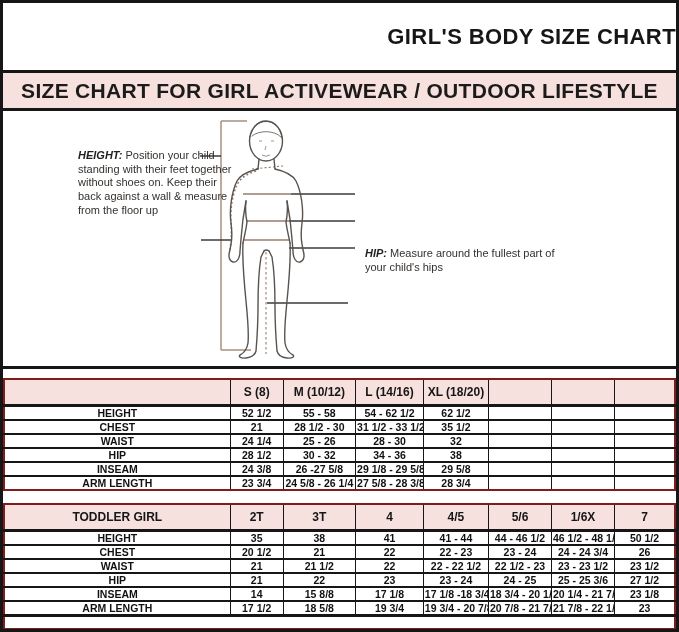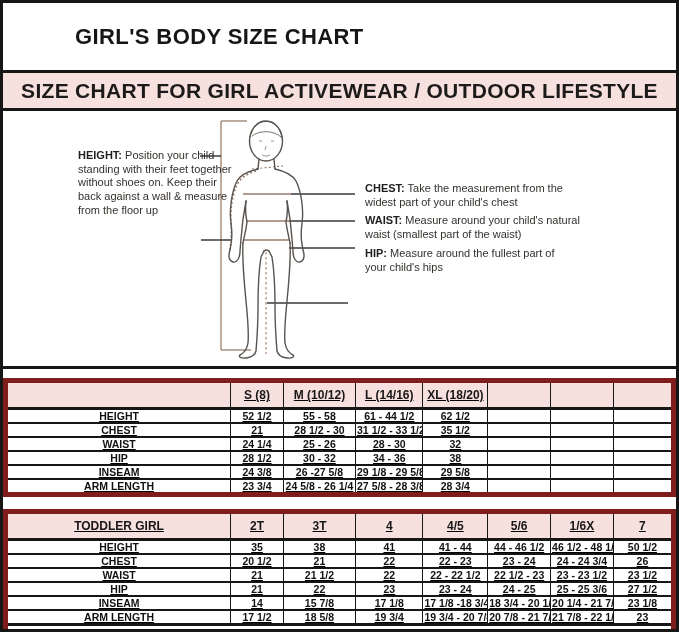--- a/index.html
+++ b/index.html
@@ -5,44 +5,44 @@
   html,body{margin:0;padding:0;background:#ffffff;}
   .page{
     width:679px;height:632px;box-sizing:border-box;position:relative;
     border:3px solid #161616;background:#ffffff;overflow:hidden;
     font-family:"Liberation Sans",sans-serif;
     display:flex;flex-direction:column;
   }
   
   .title-bar{
     height:70px;flex:0 0 70px;box-sizing:border-box;border-bottom:3px solid #161616;
-    display:flex;align-items:center;justify-content:flex-start;padding-left:72px;
+    display:flex;align-items:center;justify-content:flex-end;padding-left:72px;
   }
   .page-title{margin:0;font-size:22px;font-weight:bold;color:#161616;letter-spacing:.4px;white-space:nowrap;}
   
   .banner{
     height:38px;flex:0 0 38px;box-sizing:border-box;background:#f6e1de;
     border-bottom:3px solid #161616;display:flex;align-items:center;justify-content:center;
   }
   .banner-text{font-size:21px;font-weight:bold;color:#1c1b1a;letter-spacing:.3px;white-space:nowrap;text-align:right;}
   
   .diagram{position:relative;height:258px;flex:0 0 258px;box-sizing:border-box;border-bottom:3px solid #161616;background:#fff;}
   .diagram svg{position:absolute;left:0;top:0;display:block;}
   .ann{position:absolute;font-size:11px;line-height:1.24;color:#34302c;}
-  .ann b{color:#211f1d;}
+  .ann b{color:#211f1d;font-style:italic;}
   .ann-height{left:75px;top:38px;width:154px;}
   .ann-arm{left:75px;top:123px;width:142px;}
   .ann-chest{left:362px;top:71px;width:208px;}
   .ann-waist{left:362px;top:103px;width:218px;}
   .ann-hip{left:362px;top:136px;width:200px;}
   .ann-inseam{left:352px;top:184px;width:218px;}
   
   .tables{flex:1;padding-top:9px;display:flex;flex-direction:column;}
   .table-gap{height:12px;flex:0 0 12px;}
-  table.size{width:100%;border-collapse:collapse;table-layout:fixed;border:5px solid #7f1d1d;text-decoration:underline;}
+  table.size{width:100%;border-collapse:collapse;table-layout:fixed;border:2px solid #7f1d1d;}
   table.size th{
     background:#f6e1de;font-size:12px;font-weight:bold;color:#161616;
     height:24px;padding:0 1px;border:1px solid #161616;border-bottom:3px solid #161616;
     text-align:center;overflow:hidden;white-space:nowrap;
   }
   table.size td{
     font-size:10.5px;font-weight:bold;color:#111111;text-align:center;
     height:12px;padding:0 1px;border:1px solid #161616;border-top-width:2px;
     overflow:hidden;white-space:nowrap;
   }
@@ -99,28 +99,20 @@
       <g stroke="#938b83" stroke-width="0.9" fill="none">
         <path d="M256,30 H259 M268,30 H271"></path>
         <path d="M263,35 L262,39 M259,44 Q263,46.5 267,44"></path>
       </g>
     </svg>
 
     <div class="ann ann-height">
       <b>HEIGHT:</b>
       <span>Position your child standing with their feet together without shoes on. Keep their back against a wall &amp; measure from the floor up</span>
     </div>
-    <div class="ann ann-chest">
-      <b>CHEST:</b>
-      <span>Take the measurement from the widest part of your child's chest</span>
-    </div>
-    <div class="ann ann-waist">
-      <b>WAIST:</b>
-      <span>Measure around your child's natural waist (smallest part of the waist)</span>
-    </div>
     <div class="ann ann-hip">
       <b>HIP:</b>
       <span>Measure around the fullest part of your child's hips</span>
     </div>
   </div>
 
   <div class="tables">
     <table class="size">
       <colgroup>
         <col style="width:33.7%">
@@ -142,21 +134,21 @@
             <th></th>
             <th></th>
             <th></th>
           </tr>
         </thead>
         <tbody>
           <tr>
             <td>HEIGHT</td>
             <td>52 1/2</td>
             <td>55 - 58</td>
-            <td>61 - 44 1/2</td>
+            <td>54 - 62 1/2</td>
             <td>62 1/2</td>
             <td></td>
             <td></td>
             <td></td>
           </tr>
           <tr>
             <td>CHEST</td>
             <td>21</td>
             <td>28 1/2 - 30</td>
             <td>31 1/2 - 33 1/2</td>
@@ -268,21 +260,21 @@
             <td>22</td>
             <td>23</td>
             <td>23 - 24</td>
             <td>24 - 25</td>
             <td>25 - 25 3/6</td>
             <td>27 1/2</td>
           </tr>
           <tr>
             <td>INSEAM</td>
             <td>14</td>
-            <td>15 7/8</td>
+            <td>15 8/8</td>
             <td>17 1/8</td>
             <td>17 1/8 -18 3/4</td>
             <td>18 3/4 - 20 1/4</td>
             <td>20 1/4 - 21 7/8</td>
             <td>23 1/8</td>
           </tr>
           <tr>
             <td>ARM LENGTH</td>
             <td>17 1/2</td>
             <td>18 5/8</td>

